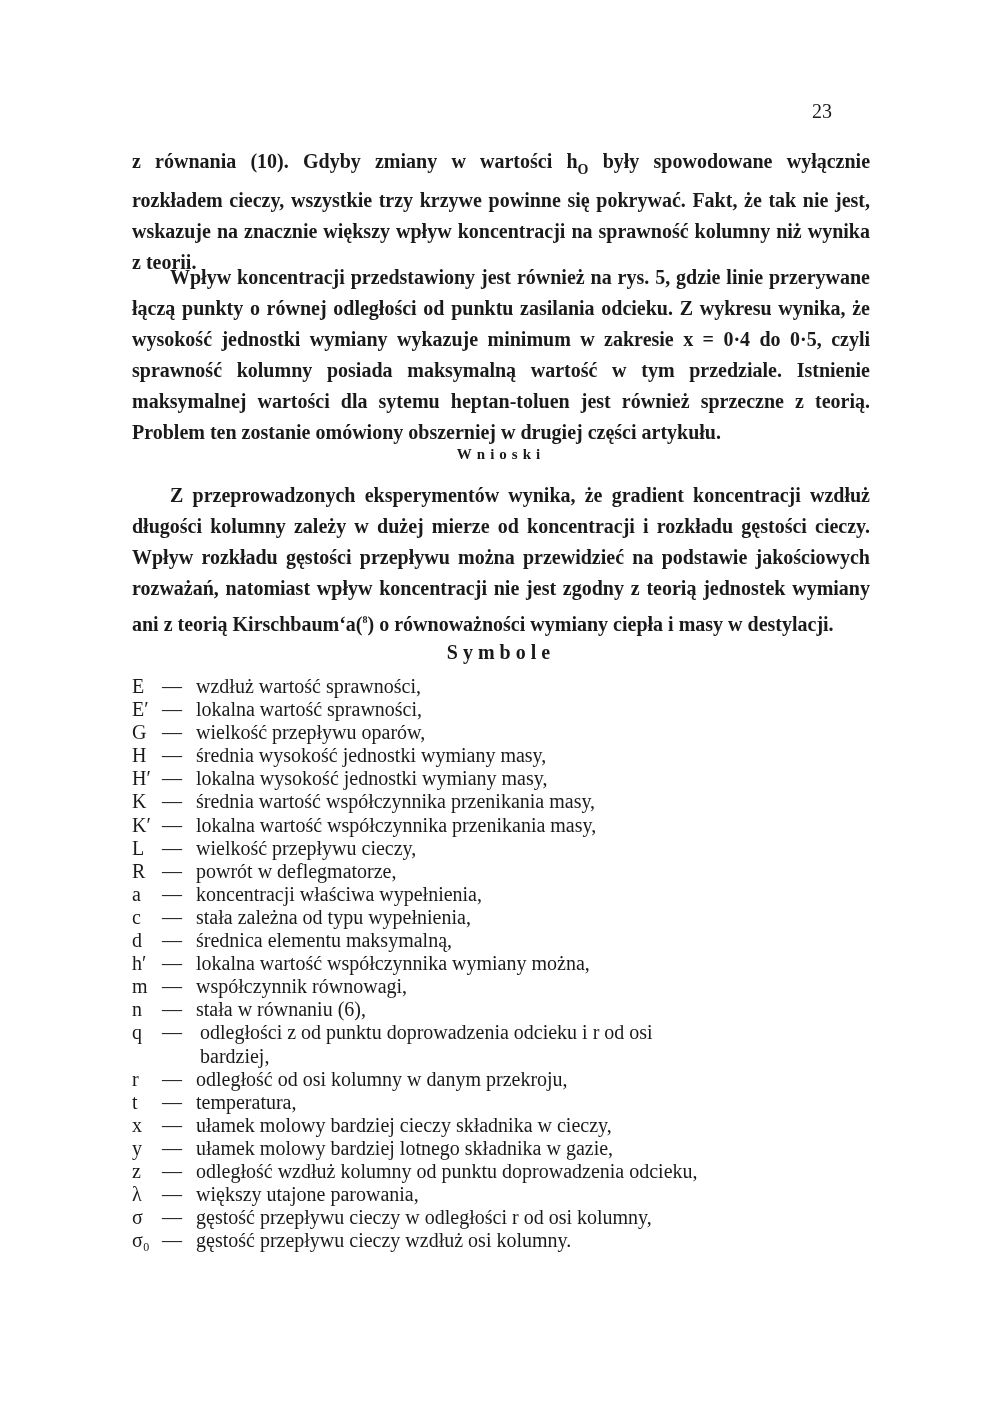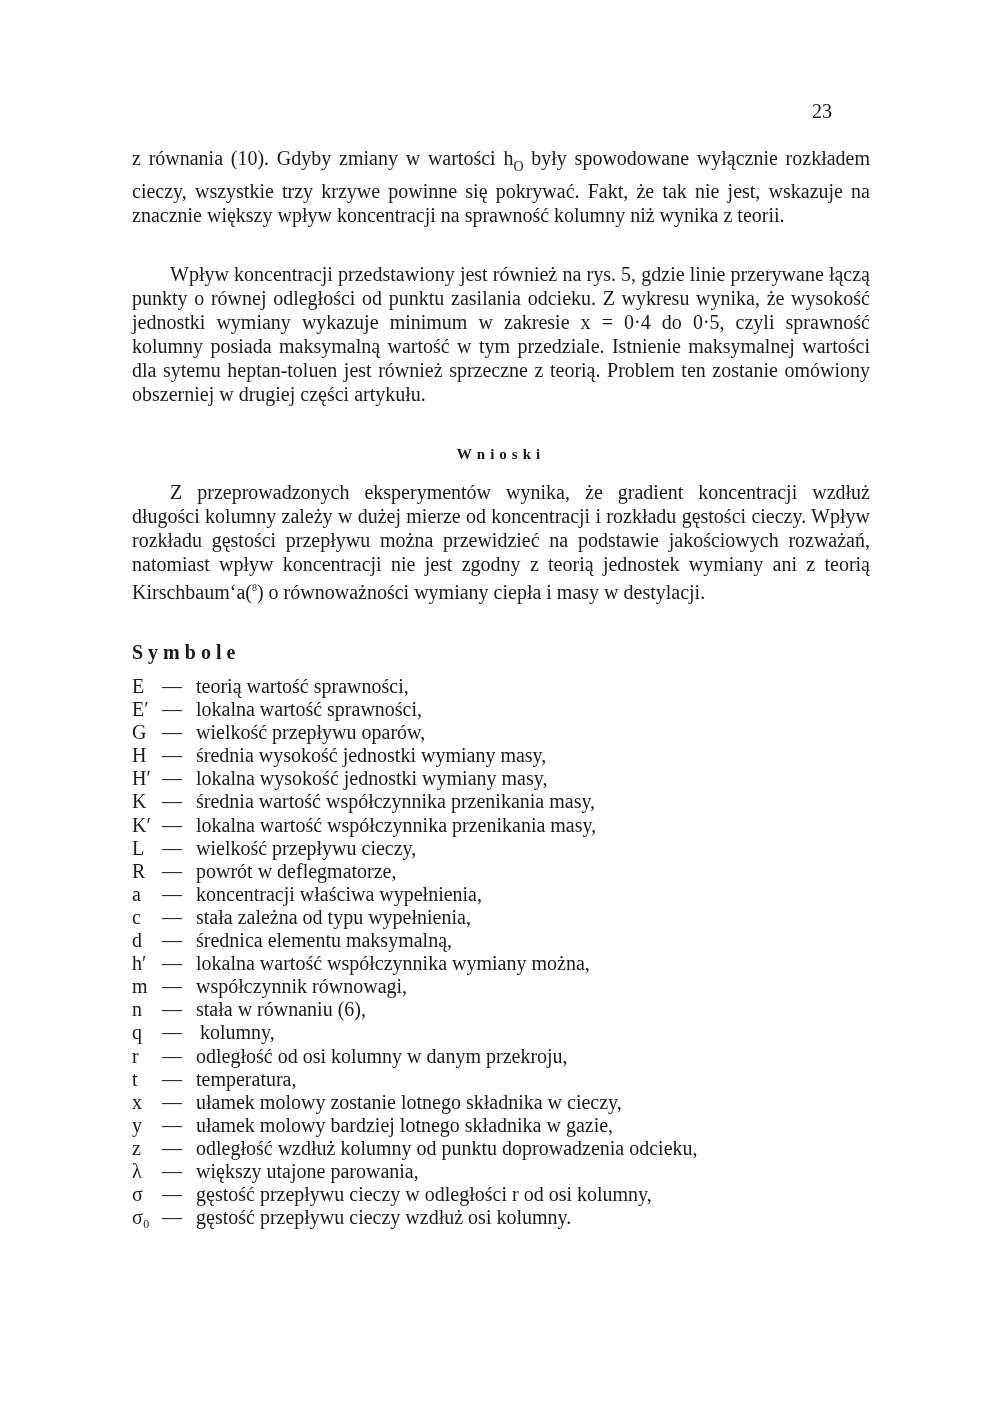--- a/index.html
+++ b/index.html
@@ -1,26 +1,26 @@
 <!DOCTYPE html>
 <html><head>
 <meta charset="utf-8">
 <style>
   html, body { margin: 0; padding: 0; background: #ffffff; }
   body { width: 1000px; height: 1420px; position: relative; overflow: hidden;
          font-family: "Liberation Serif", "DejaVu Serif", serif; color: #1a1a1a; }
   .page { position: absolute; left: 132px; top: 0; width: 738px; }
   .page-number { position: absolute; left: 812px; top: 100px; font-size: 20px; font-weight: normal; }
-  .para { font-size: 20px; line-height: 24px; text-align: justify; text-align-last: left; margin: 0; }
+  .para { font-size: 20px; line-height: 31px; text-align: justify; text-align-last: left; margin: 0; font-weight: bold; }
   .p1 { position: absolute; top: 146px; left: 0; width: 738px; }
   .p2 { position: absolute; top: 262px; left: 0; width: 738px; text-indent: 38px; }
   .h-wnioski { position: absolute; top: 446px; left: 0; width: 738px; text-align: center;
                font-size: 15px; font-weight: bold; letter-spacing: 5px; }
   .p3 { position: absolute; top: 480px; left: 0; width: 738px; text-indent: 38px; }
-  .h-symbole { position: absolute; top: 641px; left: 0; width: 738px; text-align: left;
+  .h-symbole { position: absolute; top: 641px; left: 0; width: 738px; text-align: center;
                font-size: 20px; font-weight: bold; letter-spacing: 5px; }
   .symbols { position: absolute; top: 675px; left: 0; width: 745px; margin: 0; padding: 0; list-style: none; }
   .sym { display: flex; font-size: 20px; line-height: 23.1px; }
   .sym-key { width: 30px; flex: 0 0 30px; }
   .sym-dash { width: 34px; flex: 0 0 34px; }
   .sym-def { flex: 1; }
   .sym-def .cont { display: block; padding-left: 4px; }
   sub.o { font-size: 14px; vertical-align: -6px; }
   sup.ref { font-size: 10px; vertical-align: 8px; }
 </style>
@@ -37,21 +37,21 @@
   <div class="h-wnioski">Wnioski</div>
 
   <p class="para p3"><span>Z przeprowadzonych eksperymentów wynika, że gradient koncentracji wzdłuż długości kolumny zależy w dużej mierze od koncentracji i rozkładu gęstości cieczy. Wpływ rozkładu gęstości przepływu można przewidzieć na podstawie jakościowych rozważań, natomiast wpływ koncentracji nie jest zgodny z teorią jednostek wymiany ani z teorią Kirschbaum‘a(</span><sup class="ref">8</sup><span>) o równoważności wymiany ciepła i masy w destylacji.</span></p>
 
   <div class="h-symbole">Symbole</div>
 
   <ul class="symbols" id="symbols-list">
       <li class="sym">
         <span class="sym-key">E</span>
         <span class="sym-dash">—</span>
-        <span class="sym-def"><span>teorią wartość sprawności,</span></span>
+        <span class="sym-def"><span>wzdłuż wartość sprawności,</span></span>
       </li>
       <li class="sym">
         <span class="sym-key">E′</span>
         <span class="sym-dash">—</span>
         <span class="sym-def"><span>lokalna wartość sprawności,</span></span>
       </li>
       <li class="sym">
         <span class="sym-key">G</span>
         <span class="sym-dash">—</span>
         <span class="sym-def"><span>wielkość przepływu oparów,</span></span>
@@ -112,36 +112,36 @@
         <span class="sym-def"><span>współczynnik równowagi,</span></span>
       </li>
       <li class="sym">
         <span class="sym-key">n</span>
         <span class="sym-dash">—</span>
         <span class="sym-def"><span>stała w równaniu (6),</span></span>
       </li>
       <li class="sym">
         <span class="sym-key">q</span>
         <span class="sym-dash">—</span>
-        <span class="sym-def"><span class="cont">kolumny,</span></span>
+        <span class="sym-def"><span class="cont">odległości z od punktu doprowadzenia odcieku i r od osi</span><span class="cont">bardziej,</span></span>
       </li>
       <li class="sym">
         <span class="sym-key">r</span>
         <span class="sym-dash">—</span>
         <span class="sym-def"><span>odległość od osi kolumny w danym przekroju,</span></span>
       </li>
       <li class="sym">
         <span class="sym-key">t</span>
         <span class="sym-dash">—</span>
         <span class="sym-def"><span>temperatura,</span></span>
       </li>
       <li class="sym">
         <span class="sym-key">x</span>
         <span class="sym-dash">—</span>
-        <span class="sym-def"><span>ułamek molowy zostanie lotnego składnika w cieczy,</span></span>
+        <span class="sym-def"><span>ułamek molowy bardziej cieczy składnika w cieczy,</span></span>
       </li>
       <li class="sym">
         <span class="sym-key">y</span>
         <span class="sym-dash">—</span>
         <span class="sym-def"><span>ułamek molowy bardziej lotnego składnika w gazie,</span></span>
       </li>
       <li class="sym">
         <span class="sym-key">z</span>
         <span class="sym-dash">—</span>
         <span class="sym-def"><span>odległość wzdłuż kolumny od punktu doprowadzenia odcieku,</span></span>

